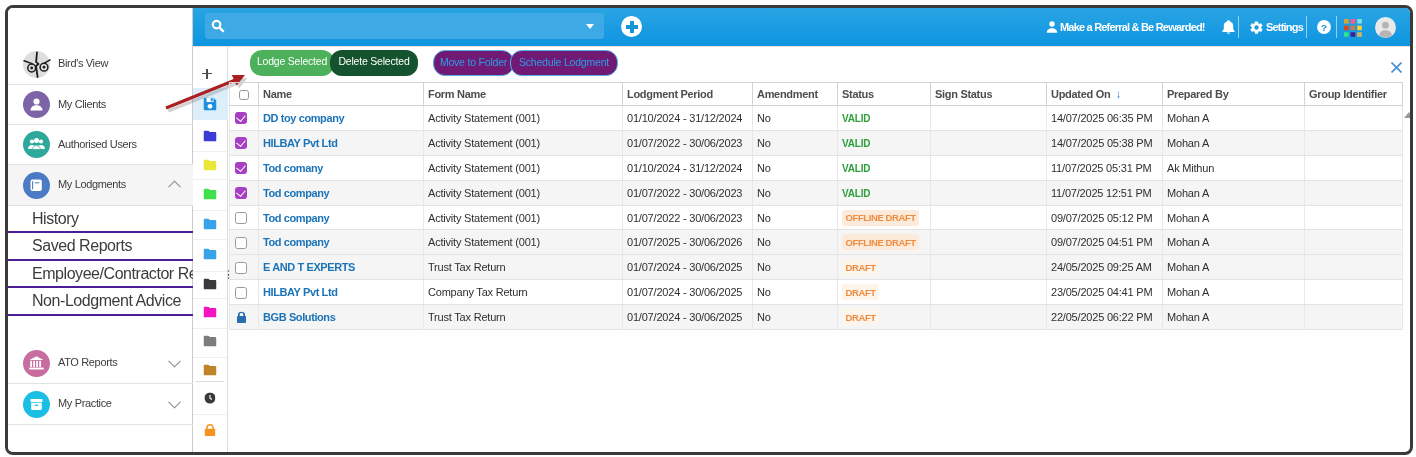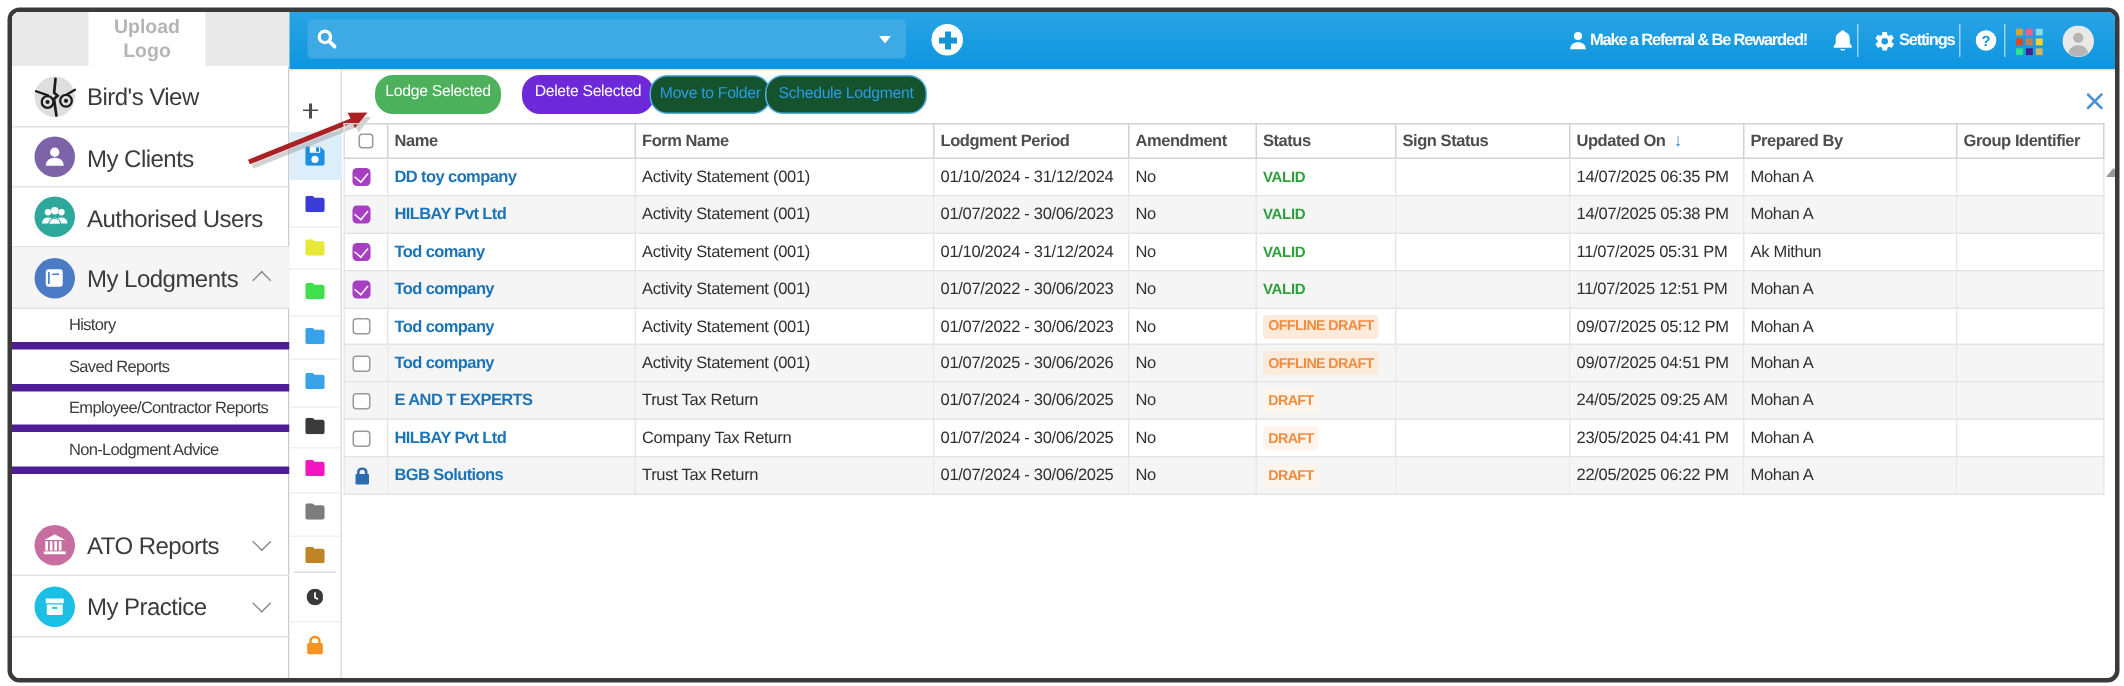--- a/index.html
+++ b/index.html
@@ -6,44 +6,44 @@
 html,body { width:1416px; height:457px; background:#fff; font-family:"Liberation Sans", sans-serif; overflow:hidden; }
 #frame { position:absolute; left:5px; top:5px; width:1408px; height:450px; border:3px solid #3a3a3a; border-radius:8px; background:#fff; overflow:hidden; }
 
 
 
 #sidebar { position:absolute; left:0; top:0; width:185px; height:100%; background:#fff; border-right:1px solid #ccc; }
 #logostrip { position:absolute; left:0; top:0; width:185px; height:36px; background:#e9e9e9; }
 #logobox { position:absolute; left:51px; top:0; width:78px; height:36px; background:#fff; color:#b5b5b5; font-weight:bold; font-size:13px; line-height:16px; text-align:center; padding-top:2px; }
 .mi { position:absolute; left:0; width:185px; border-bottom:1px solid #e2e2e2; }
 .mi .circ { position:absolute; left:15px; top:50%; margin-top:-13.5px; width:27px; height:27px; border-radius:50%; }
-.mi .lbl { position:absolute; left:50px; top:50%; margin-top:-7px; font-size:16px; letter-spacing:-0.35px; color:#3c3c3c; white-space:nowrap; }
+.mi .lbl { position:absolute; left:50px; top:50%; margin-top:-7px; font-size:11px; letter-spacing:-0.35px; color:#3c3c3c; white-space:nowrap; }
 .mi .chev { position:absolute; right:14px; top:50%; width:9px; height:9px; border:solid #8a8a8a; border-width:0 1.6px 1.6px 0; }
 .chev.down { transform:translateY(-70%) rotate(45deg); }
 .chev.up { transform:translateY(-30%) rotate(-135deg); }
-.smi { position:absolute; left:0; width:185px; border-bottom:5px solid #4c1d95; font-size:11px; letter-spacing:-0.45px; color:#3c3c3c; padding-left:38px; display:flex; align-items:center; white-space:nowrap; }
+.smi { position:absolute; left:0; width:185px; border-bottom:2px solid #4c1d95; font-size:16px; letter-spacing:-0.45px; color:#3c3c3c; padding-left:24px; display:flex; align-items:center; white-space:nowrap; }
 
 
 #topbar { position:absolute; left:185px; top:0; right:0; height:38.8px; background:linear-gradient(#2aa4e4,#0d95e0); border-bottom:1px solid #e8e0d8; }
 #searchbox { position:absolute; left:12px; top:5px; width:399px; height:26px; background:#3da9e5; border-radius:3px; }
 #searchbox .caret { position:absolute; right:10px; top:11px; width:0; height:0; border-left:4px solid transparent; border-right:4px solid transparent; border-top:5px solid #fff; }
 #plusbtn { position:absolute; left:428px; top:8px; width:21px; height:21px; border-radius:50%; background:#fff; }
 #plusbtn:before { content:""; position:absolute; left:4.5px; top:8.5px; width:12px; height:4px; background:#1494d6; }
 #plusbtn:after { content:""; position:absolute; left:8.5px; top:4.5px; width:4px; height:12px; background:#1494d6; }
 .tb-txt { position:absolute; top:0; height:50px; line-height:38px; color:#fff; font-weight:bold; font-size:11px; letter-spacing:-0.8px; white-space:nowrap; }
 .tb-sep { position:absolute; top:8px; height:22px; width:1px; background:rgba(255,255,255,.55); }
 
 
 #folders { position:absolute; left:185px; top:39px; width:34.5px; bottom:0; background:#fff; border-right:1px solid #ddd; }
 #savehl { position:absolute; left:0; top:41px; width:34.5px; height:32px; background:#ddeefb; }
 .ficon { position:absolute; left:50%; transform:translate(-50%,-50%); }
 
 
 .btn { position:absolute; top:42px; height:26px; border-radius:12px; font-size:10.5px; letter-spacing:-0.2px; line-height:23px; text-align:center; color:#fff; white-space:nowrap; }
-.btn.outline { background:#14532d; border:1px solid #55aee4; color:#2d9ce4; }
+.btn.outline { background:#701a75; border:1px solid #55aee4; color:#2d9ce4; }
 
 
 #grid { position:absolute; left:220.5px; top:74px; width:1173px; }
 table { border-collapse:collapse; table-layout:fixed; width:1173px; }
 th { border:1px solid #d2d2d2; border-left:1px solid #e0e0e0; height:23px; font-size:11px; letter-spacing:-0.3px; color:#4d4d4d; text-align:left; padding:0 0 0 4px; font-weight:bold; white-space:nowrap; }
 td { border:1px solid #e8e8e8; border-top:none; border-bottom:1px solid #e3e3e3; height:24.9px; font-size:11px; letter-spacing:-0.2px; color:#2f2f2f; padding:0 0 0 4px; overflow:hidden; white-space:nowrap; }
 tr.g td { background:#f5f5f5; }
 td.nm { color:#1b74b8; font-weight:bold; letter-spacing:-0.4px; }
 .valid { color:#2da03c; font-weight:bold; font-size:10px; }
 .pill { display:inline-block; font-size:9.5px; letter-spacing:-0.4px; font-weight:bold; color:#ef8c3e; background:#fceadb; border-radius:3px; padding:2.5px 3.5px; }
@@ -54,23 +54,20 @@
 
 #closex { position:absolute; }
 #scrollup { position:absolute; width:0; height:0; border-left:5px solid transparent; border-right:5px solid transparent; border-bottom:6px solid #999; }
 #arrow { position:absolute; left:150px; top:60px; pointer-events:none; }
 </style>
 </head>
 <body>
 <div id="frame">
 
   <div id="sidebar">
-    <div id="logostrip">
-        <div id="logobox">Upload<br>Logo</div>
-      </div>
     <div class="mi" style="top:36px;height:41px;">
       <span class="circ" style="background:#dedede;">
         <svg width="28" height="28" viewBox="0 0 28 28">
           <g stroke="#1c1c1c" fill="none" stroke-linecap="round">
             <path d="M14 1.5 L13.1 10.8 L15.4 12.9 L13 15 L14.6 26" stroke-width="1.8"></path>
             <path d="M1 9.8 L9 12.6" stroke-width="1.5"></path>
             <path d="M27 8.8 L21.8 11.8" stroke-width="1.5"></path>
             <circle cx="8.7" cy="17" r="3.9" stroke-width="1.5"></circle>
             <circle cx="21" cy="16.2" r="3.9" stroke-width="1.5"></circle>
             <circle cx="8.7" cy="17" r="1.4" fill="#1c1c1c" stroke="none"></circle>
@@ -242,21 +239,21 @@
     <svg class="ficon" style="top:351px;" width="11.5" height="11.5" viewBox="0 0 13 13">
       <circle cx="6.5" cy="6.5" r="6.3" fill="#3a3a3a"></circle>
       <path d="M6.5 3 V6.8 L8.8 8.2" stroke="#fff" stroke-width="1.3" fill="none"></path>
     </svg>
     <svg class="ficon" style="top:383px;" width="12" height="14" viewBox="0 0 12 13">
       <path fill="#f59322" d="M2.2 5.2 V4 C2.2 1.9 3.8.4 6 .4 S9.8 1.9 9.8 4 V5.2 h.4 c.6 0 1 .4 1 1 v5.4 c0 .6-.4 1-1 1 H1.8 c-.6 0-1-.4-1-1 V6.2 c0-.6.4-1 1-1z M3.8 5.2 h4.4 V4.1 C8.2 2.8 7.3 2 6 2 S3.8 2.8 3.8 4.1z"></path>
     </svg>
   </div>
 
   <div class="btn" style="left:242px;width:84px;background:#4cb15a;">Lodge Selected</div>
-  <div class="btn" style="left:340px;width:88px;background:#6d28d9;">Delete Selected</div>
+  <div class="btn" style="left:322px;width:88px;background:#14532d;">Delete Selected</div>
   <div class="btn outline" style="left:425px;width:81px;">Move to Folder</div>
   <div class="btn outline" style="left:502px;width:108px;">Schedule Lodgment</div>
 
   <svg id="closex" style="left:1383px;top:54px;" width="11" height="11" viewBox="0 0 11 11">
     <path d="M0.5 0.5 L10.5 10.5 M10.5 0.5 L0.5 10.5" stroke="#4a90d9" stroke-width="1.7"></path>
   </svg>
 
   <svg id="arrow" width="110" height="70" viewBox="0 0 110 70">
     <g transform="translate(2.4,3)" opacity="0.35">
       <path d="M8 40 L78 11.8" stroke="#808080" stroke-width="3.3"></path>

